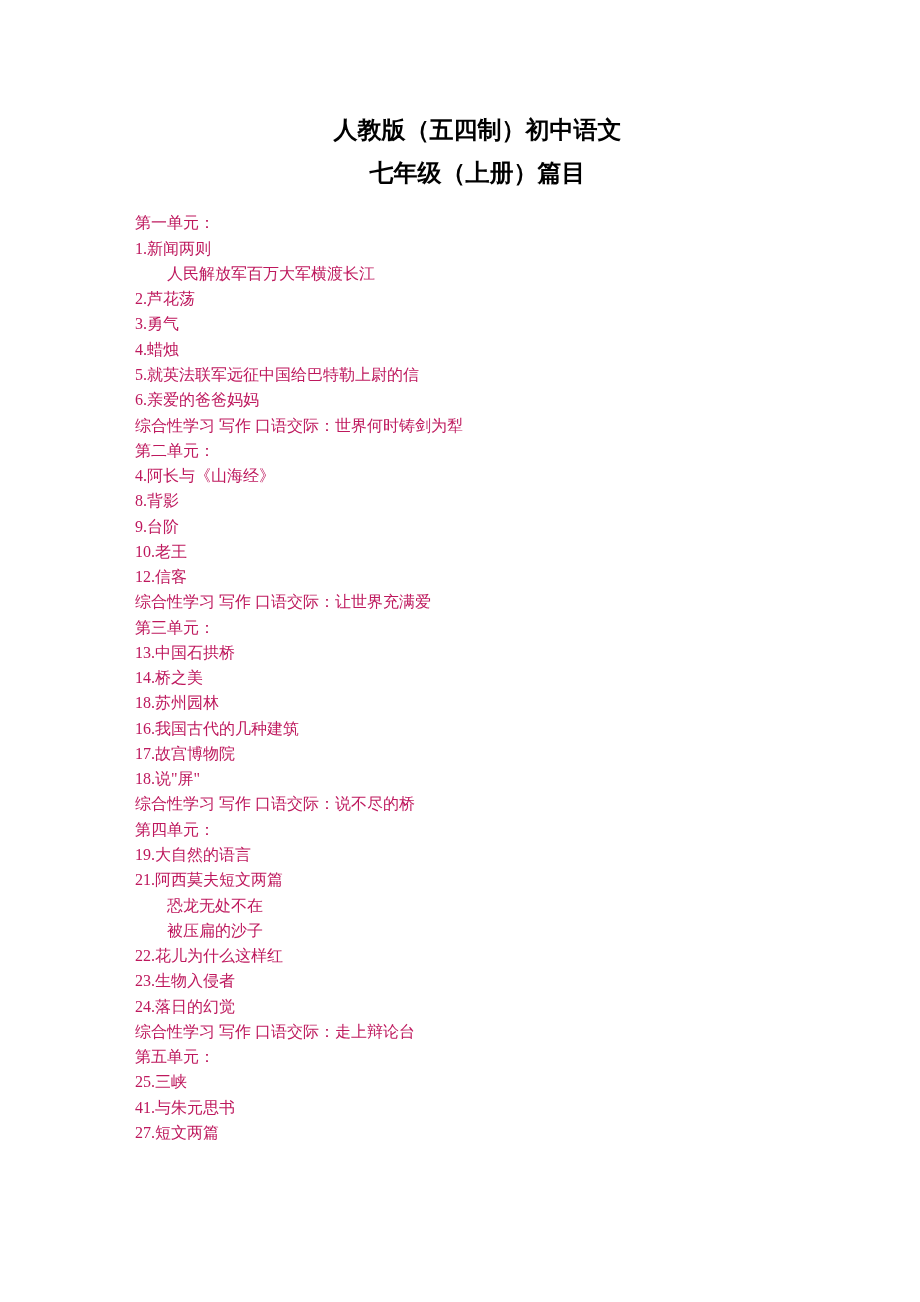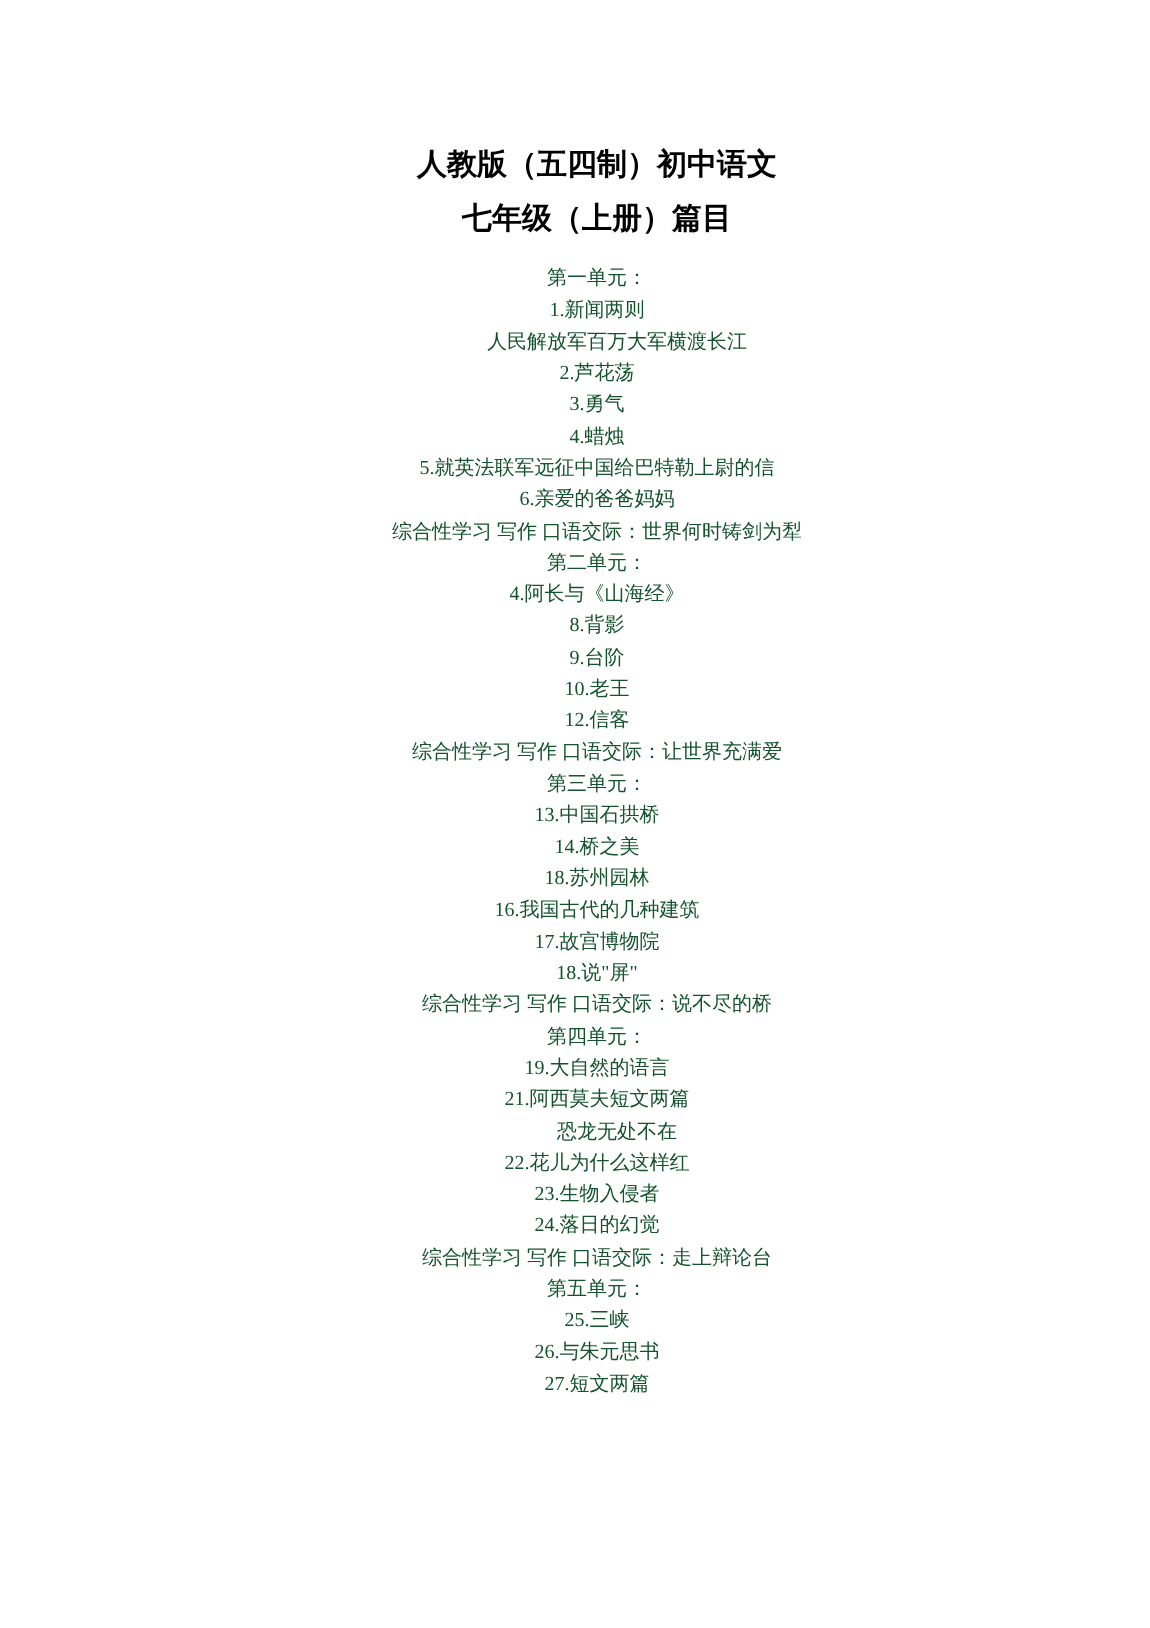--- a/index.html
+++ b/index.html
@@ -8,32 +8,31 @@
     background: #ffffff;
     font-family: "SimSun", "宋体", serif;
     width: 920px;
   }
   .page {
     padding: 110px 100px 60px 135px;
     box-sizing: border-box;
   }
   .title-line {
     text-align: center;
-    font-family: Liberation Sans, sans-serif;
+    font-family: Liberation Mono, monospace;
     font-size: 24px;
     font-weight: bold;
     line-height: 1.8;
     color: #000;
   }
   .content {
     margin-top: 14px;
     font-size: 16px;
     line-height: 1.58;
-    color: #14532d;
-    text-align: center;
+    color: #be185d;
   }
   .content p {
     margin: 0;
   }
   .indent {
     padding-left: 2em;
   }
 </style>
 </head>
 <body>
@@ -63,22 +62,23 @@
       <p>14.桥之美</p>
       <p>18.苏州园林</p>
       <p>16.我国古代的几种建筑</p>
       <p>17.故宫博物院</p>
       <p>18.说"屏"</p>
       <p>综合性学习 写作 口语交际：说不尽的桥</p>
       <p>第四单元：</p>
       <p>19.大自然的语言</p>
       <p>21.阿西莫夫短文两篇</p>
       <p class="indent">恐龙无处不在</p>
+      <p class="indent">被压扁的沙子</p>
       <p>22.花儿为什么这样红</p>
       <p>23.生物入侵者</p>
       <p>24.落日的幻觉</p>
       <p>综合性学习 写作 口语交际：走上辩论台</p>
       <p>第五单元：</p>
       <p>25.三峡</p>
-      <p>26.与朱元思书</p>
+      <p>41.与朱元思书</p>
       <p>27.短文两篇</p>
     </div>
 </div>
 
 </body></html>

